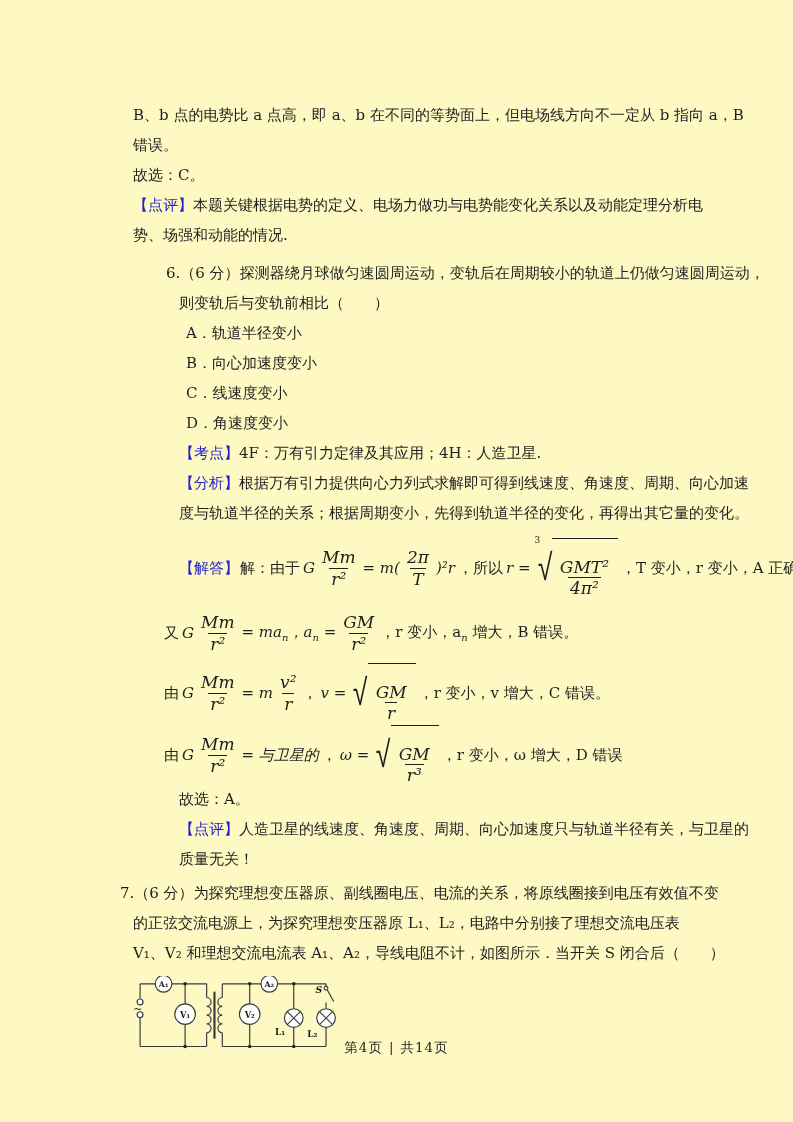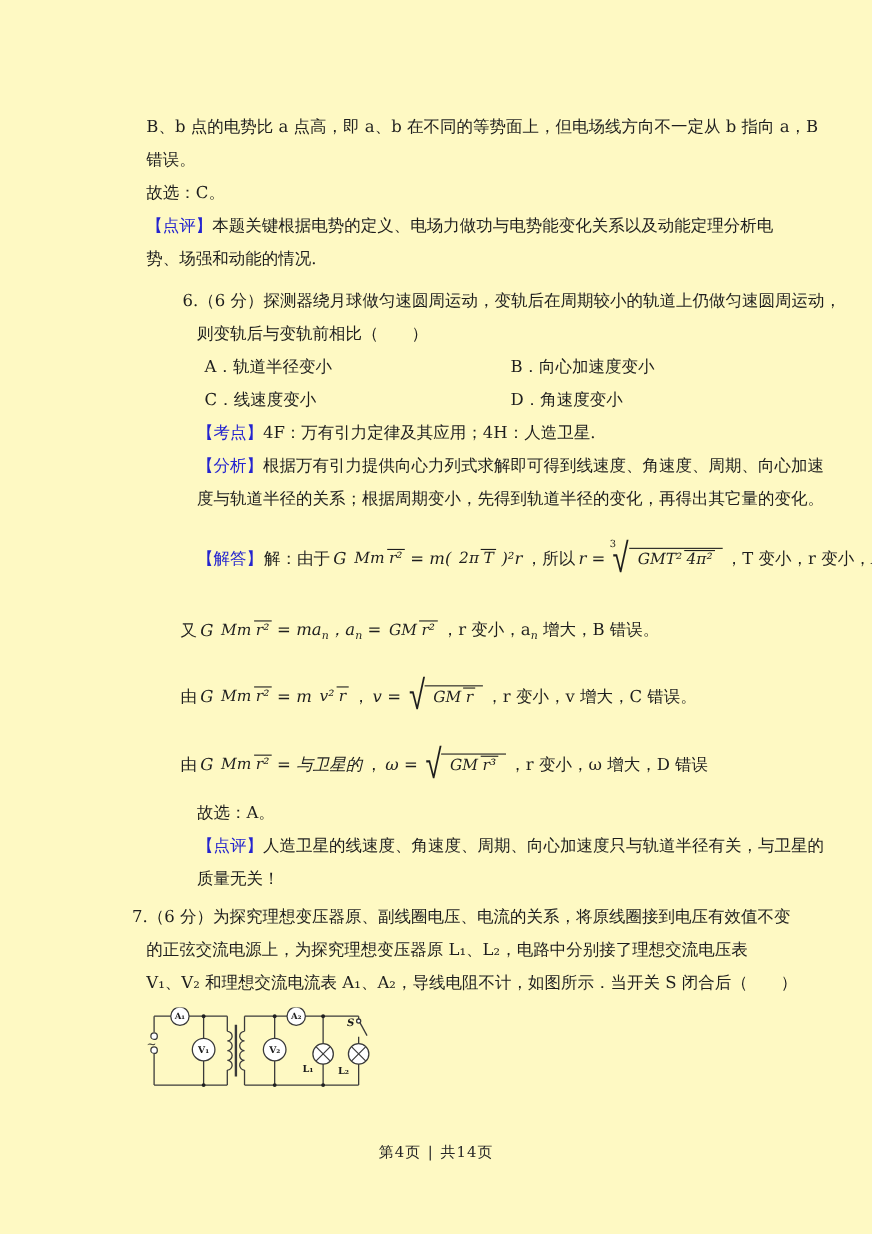--- a/index.html
+++ b/index.html
@@ -9,52 +9,52 @@
     background:#fef9c3;
     overflow:hidden;
     font-family:"DejaVu Serif","Liberation Serif",serif;
     color:#1e1e1e;
     font-size:15px;
   }
   .ln{line-height:30px;white-space:nowrap;}
   .ind-body{margin-left:133px;}
   .qline{margin-left:120px;}
   .tag{color:#2424cf;}
-  .opts{margin-left:140px;display:flex;}
+  .opts{margin-left:140px;display:flex;flex-direction:column;}
   .opt{width:278px;}
   sec{display:block;}
 
   
   .fline{
     display:flex;align-items:center;
     margin-left:117px;
     white-space:nowrap;
   }
   .fline.first{margin-left:133px;}
   .fline > span{flex:0 0 auto;}
   .mt{font-style:italic;margin:0 2px;}
   .zh{margin:0 1px;}
   .frac{
-    display:inline-flex;flex-direction:row;align-items:center;
-    font-style:italic;font-size:14px;line-height:1.2;
+    display:inline-flex;flex-direction:column;align-items:center;
+    font-style:italic;font-size:17px;line-height:1.2;
     margin:0 3px;text-align:right;
   }
   .frac .num{padding:0 2px;display:block;}
   .frac .den{padding:0 2px;display:block;border-top:1.3px solid #1e1e1e;}
   .sqrt{position:relative;display:inline-flex;align-items:center;margin:0 2px;}
   .sqrt .idx{position:absolute;left:0;top:-3px;font-size:9px;font-style:normal;}
   .sqrt .rad{
     font-size:37px;line-height:.8;font-style:normal;
     transform:scaleX(.72);margin-right:-3px;
     font-family:"DejaVu Sans",sans-serif;font-weight:300;
   }
   .sqrt .rdc{
     display:inline-flex;align-items:center;
     border-top:1.5px solid #1e1e1e;
-    padding:1px 4px 0 3px;
+    padding:18px 4px 0 3px;
   }
   .msub{font-size:10px;font-style:italic;}
 
   
   .blk-prev{margin-top:100px;}
   .blk-q6{margin-top:8px;margin-left:46px;}
   .f1{margin-top:14px;height:52px;}
   .f2{margin-top:18px;height:42px;}
   .f3{margin-top:16px;height:46px;}
   .f4{margin-top:16px;height:46px;}

